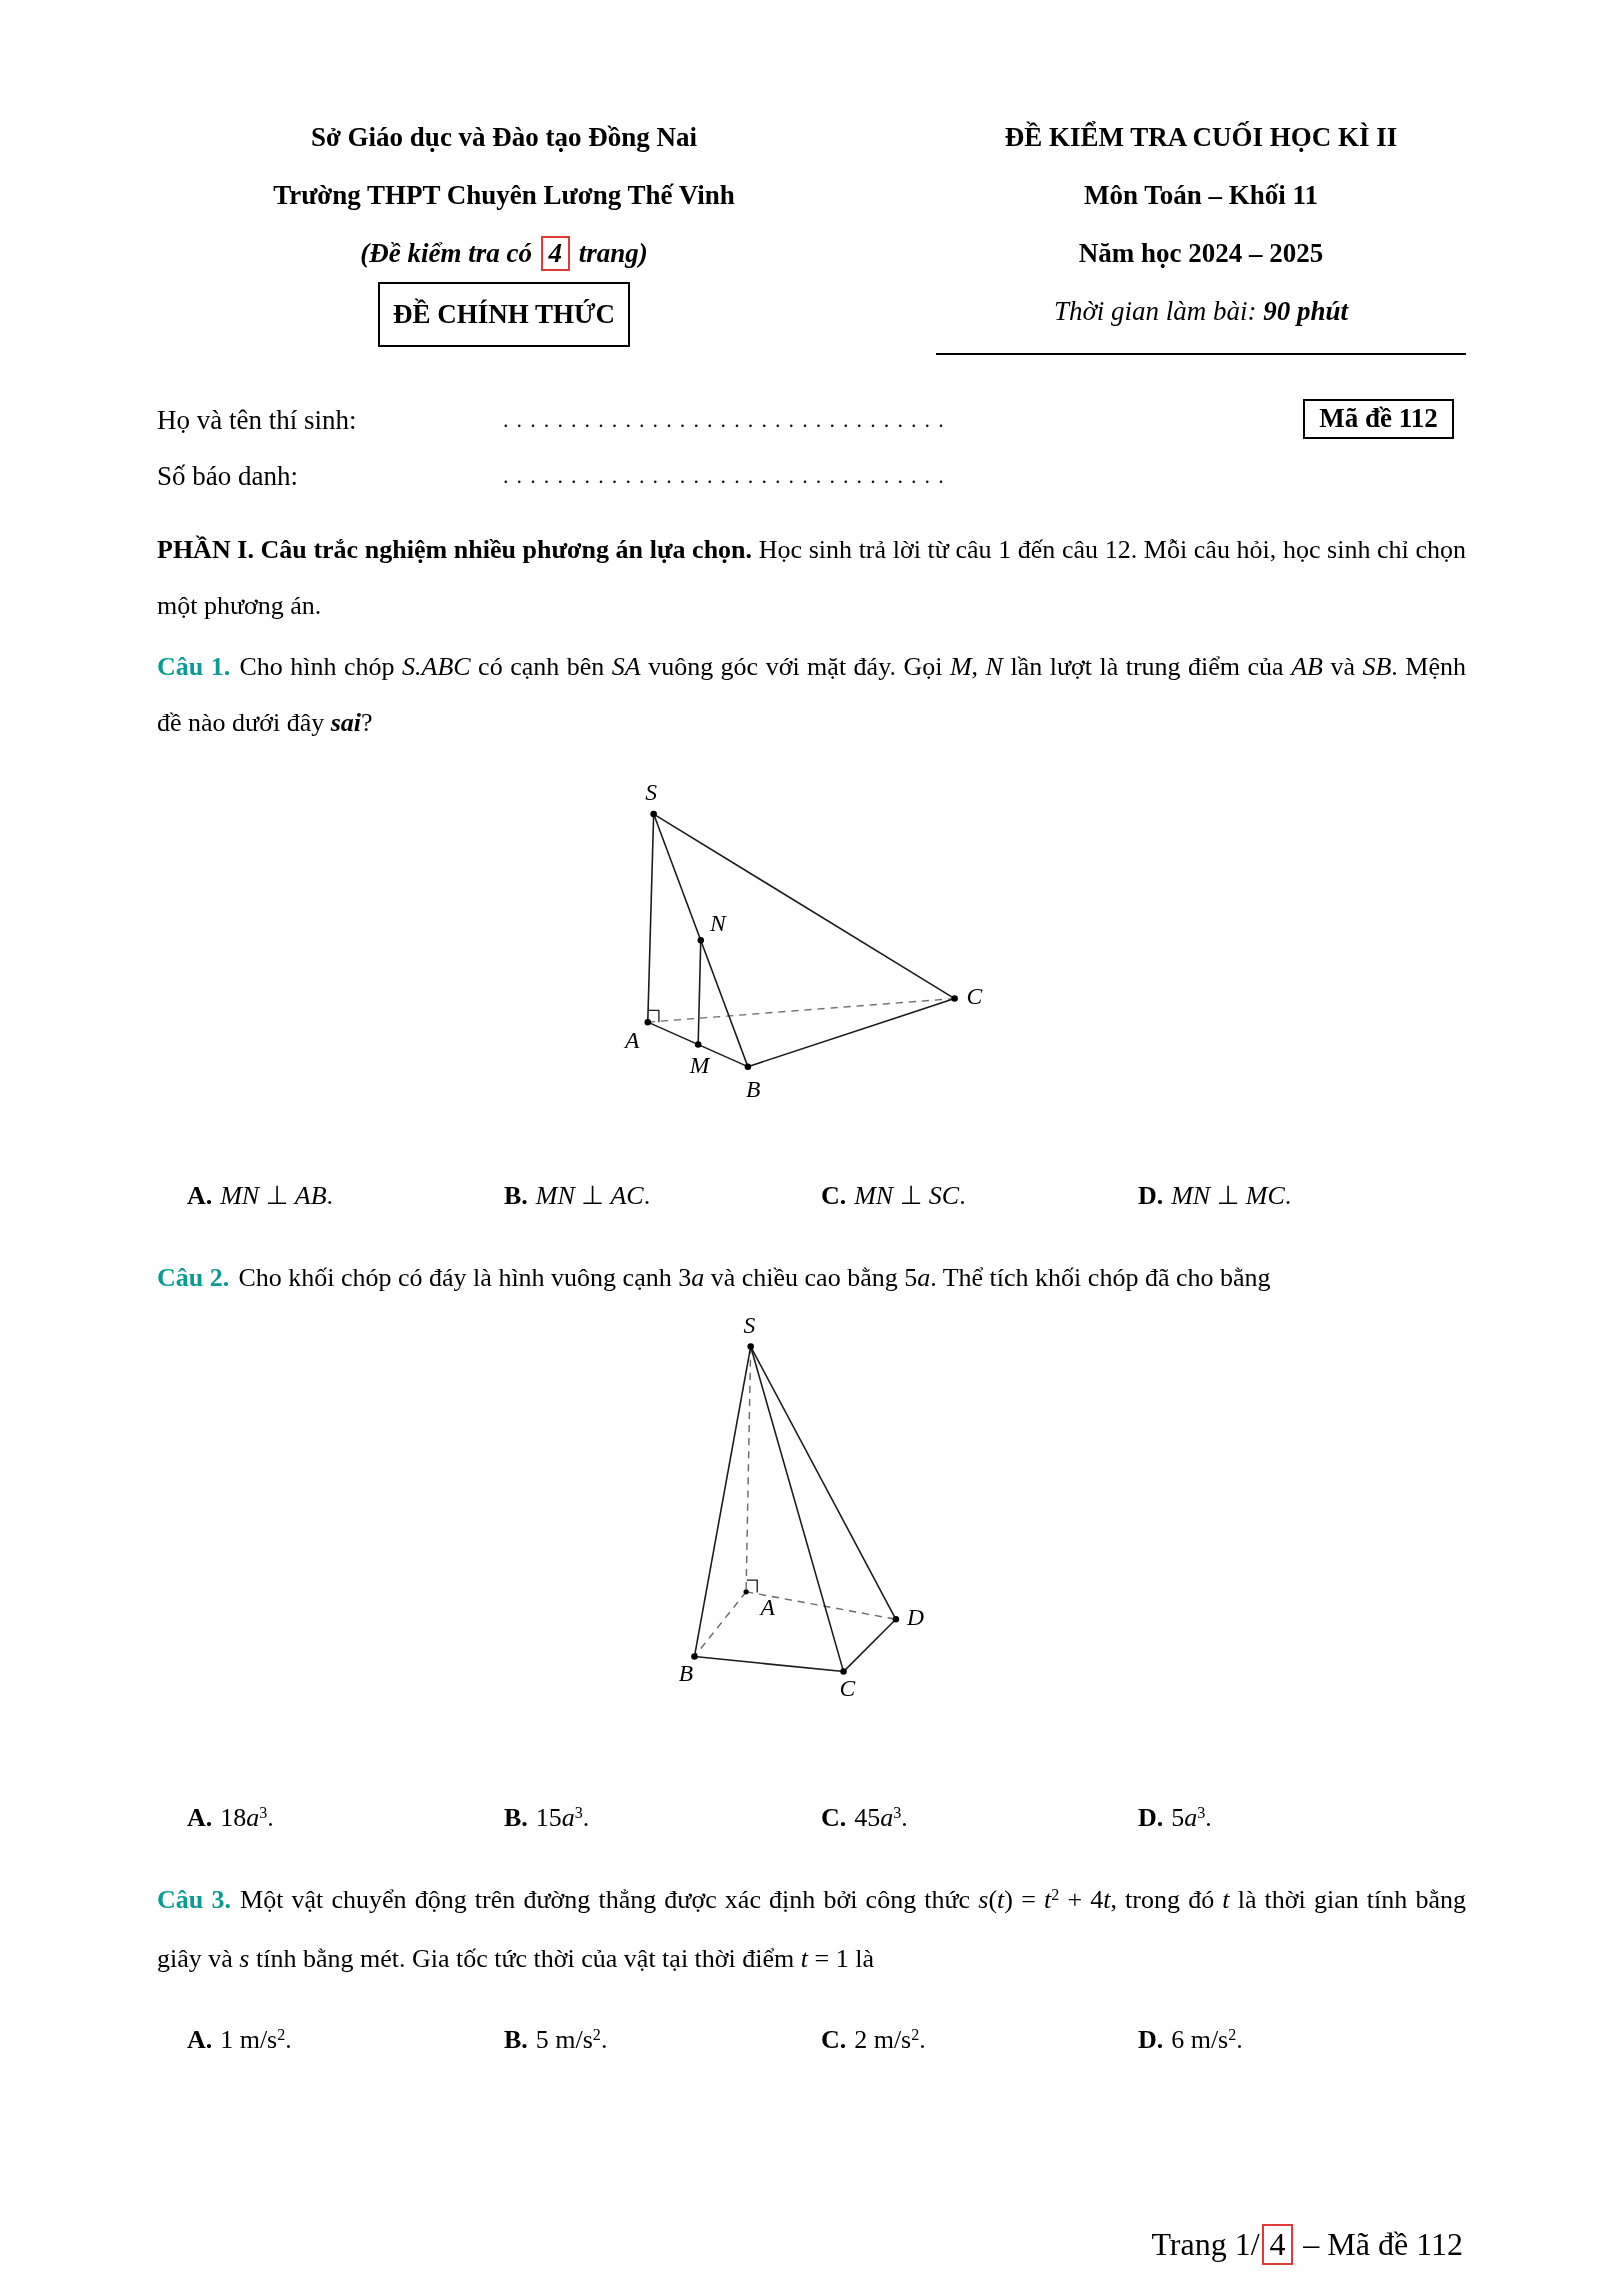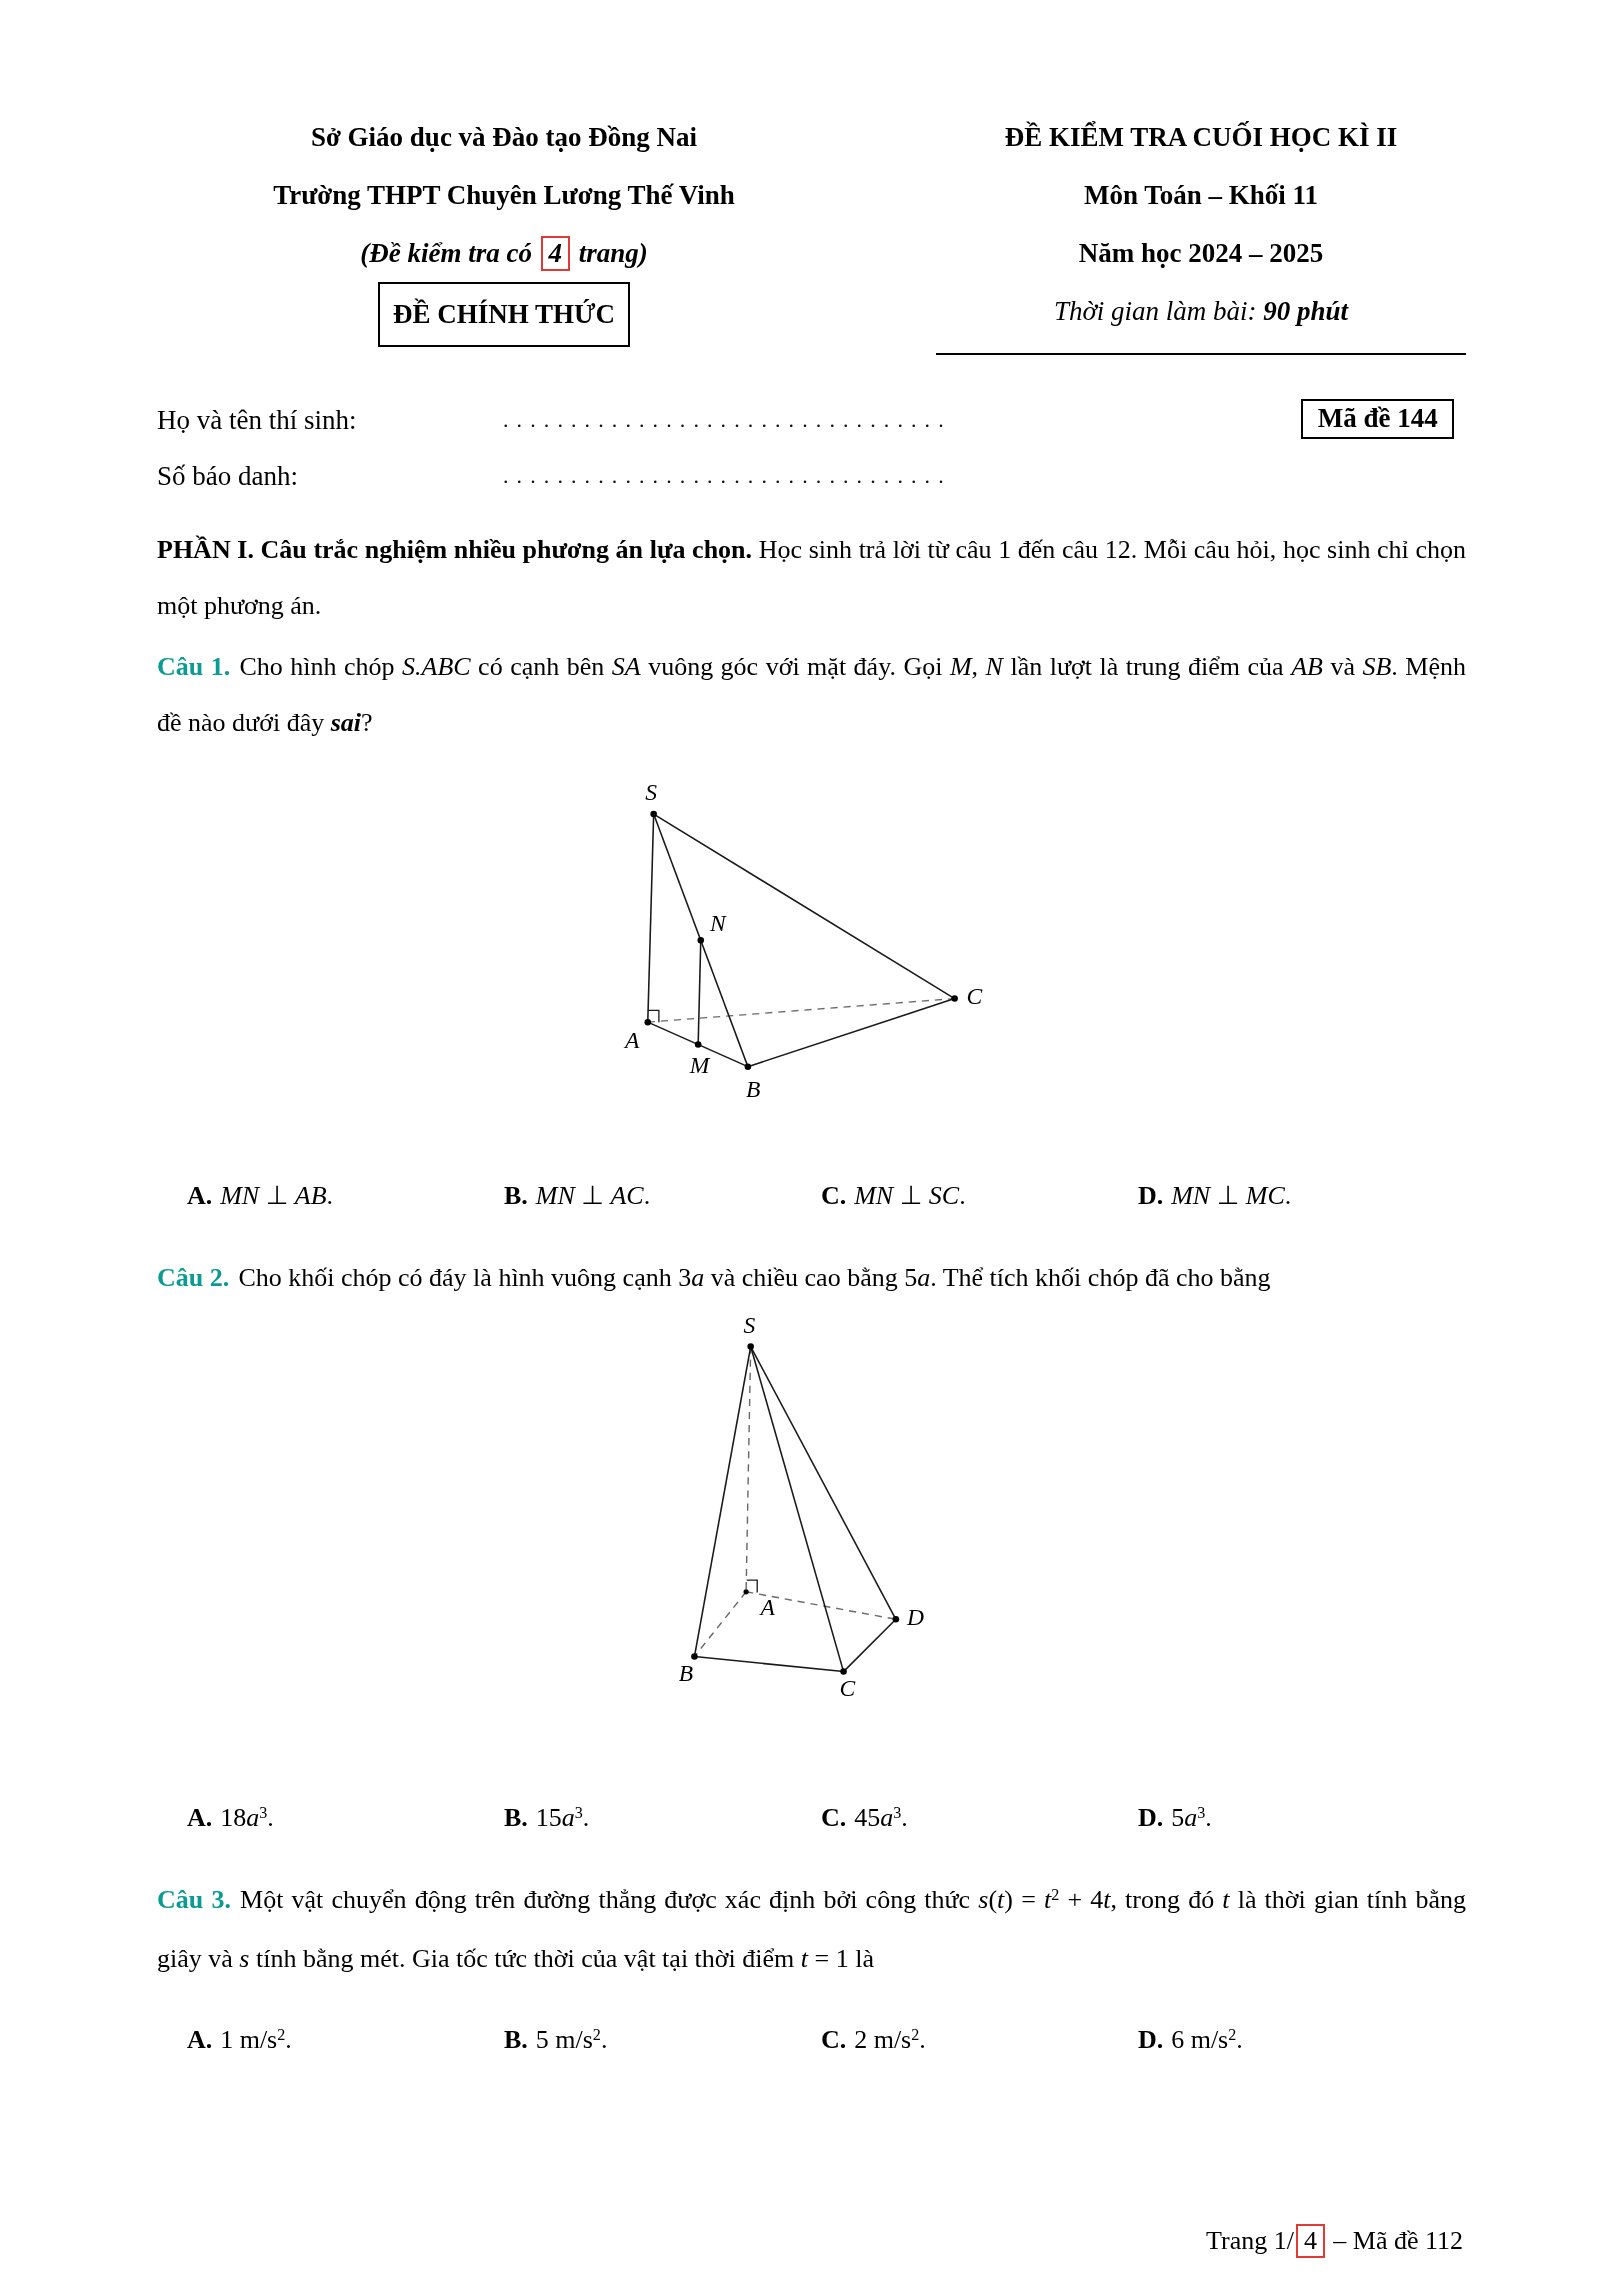--- a/index.html
+++ b/index.html
@@ -44,21 +44,21 @@
   svg .dashed { stroke:#6a6a6a; stroke-width:2.2; stroke-dasharray:11 9; fill:none; }
   svg .dot { fill:#000; }
   svg .ra { stroke:#1a1a1a; stroke-width:2; fill:none; }
 
   
   .opts { display:flex; padding-left:30px; margin-top:42px; line-height:34px; }
   .opt { width:317px;margin-top:18px; }
   .opt:last-child { width:auto; flex:1; }
   .optlabel { font-weight:bold; margin-right:7.9px; }
 
-  .footer { position:absolute; top:2224px; right:160px; font-size:26px; }
+  .footer { position:absolute; top:2224px; right:160px; font-size:32px; }
 </style>
 </head>
 <body>
 
 <div class="page">
 
   <div class="header">
     <div class="h-left">
       <div class="hline">Sở Giáo dục và Đào tạo Đồng Nai</div>
       <div class="hline">Trường THPT Chuyên Lương Thế Vinh</div>
@@ -75,21 +75,21 @@
 
   <div class="candidate">
     <div class="cand-row">
       <span class="cand-label">Họ và tên thí sinh:</span>
       <span class="dots">. . . . . . . . . . . . . . . . . . . . . . . . . . . . . . . . .</span>
     </div>
     <div class="cand-row">
       <span class="cand-label">Số báo danh:</span>
       <span class="dots">. . . . . . . . . . . . . . . . . . . . . . . . . . . . . . . . .</span>
     </div>
-    <div class="codebox">Mã đề 144</div>
+    <div class="codebox">Mã đề 112</div>
   </div>
 
   <div class="para part1"><span class="b">PHẦN I. Câu trắc nghiệm nhiều phương án lựa chọn.</span><span> Học sinh trả lời từ câu 1 đến câu 12. Mỗi câu hỏi, học sinh chỉ chọn một phương án.</span></div>
 
   <div class="question">
     <div class="para">
       <span class="qlabel">Câu 1.</span><span><span>Cho hình chóp </span><span class="i">S.ABC</span><span> có cạnh bên </span><span class="i">SA</span><span> vuông góc với mặt đáy. Gọi </span><span class="i">M</span><span>, </span><span class="i">N</span><span> lần lượt là trung điểm của </span><span class="i">AB</span><span> và </span><span class="i">SB</span><span>. Mệnh đề nào dưới đây </span><span class="bi">sai</span><span>?</span></span>
     </div>
     <div class="figwrap" style="margin-top:3.9px;">
       <svg width="458" height="357" viewBox="0 0 700 545" style="font-size:40px">

